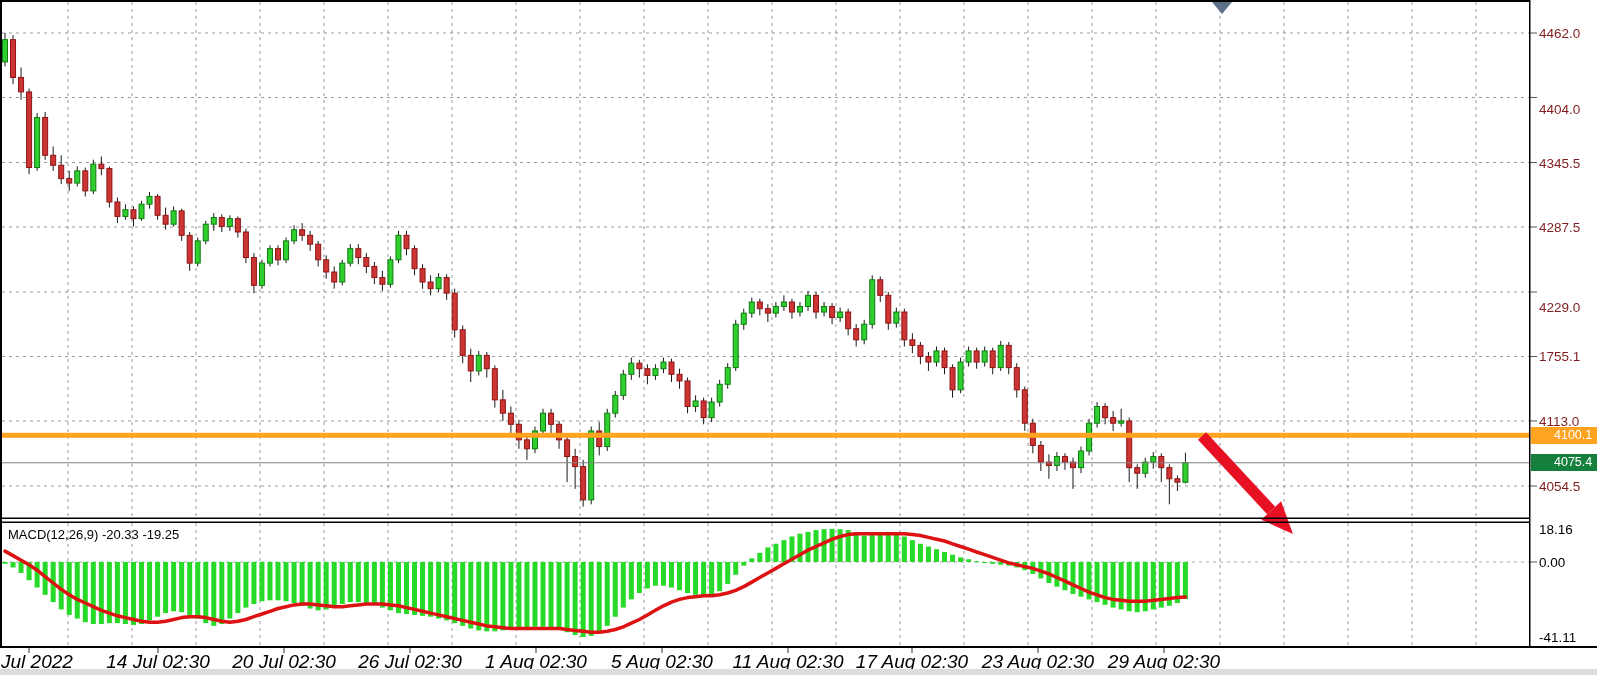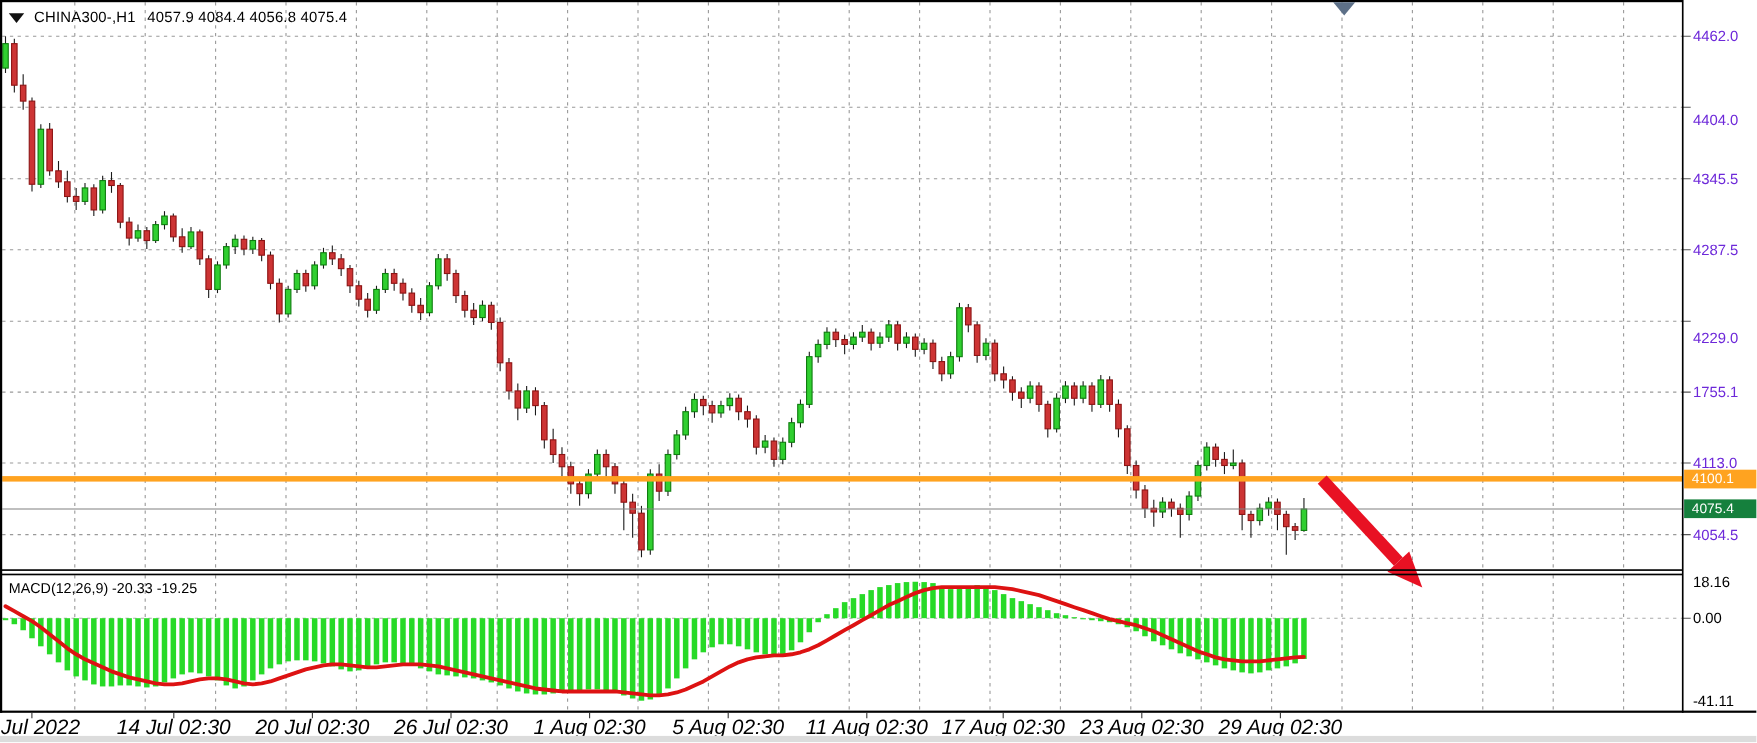--- a/index.html
+++ b/index.html
@@ -6,25 +6,25 @@
   .stage{position:relative;width:1597px;height:675px;background:#ffffff;overflow:hidden;
          font-family:"Liberation Sans",sans-serif;-webkit-font-smoothing:none;}
   .chart-svg{position:absolute;left:0;top:0;}
   .title-bar{position:absolute;left:8px;top:7px;display:flex;align-items:center;gap:9px;z-index:5;}
   .dd-tri{width:0;height:0;border-left:7px solid transparent;border-right:7px solid transparent;
           border-top:9px solid #111;}
   .title-text{font-size:13.5px;color:#000;letter-spacing:.2px;}
   .title-ohlc{font-size:13.5px;color:#000;margin-left:6px;letter-spacing:.2px;}
   .shift-tri{position:absolute;top:2px;width:0;height:0;border-left:10px solid transparent;
              border-right:10px solid transparent;border-top:12px solid #5d7088;z-index:4;}
-  .ylab{position:absolute;left:1539px;font-size:13.5px;color:#6d28d9;transform:translateY(-50%);white-space:nowrap;}
+  .ylab{position:absolute;left:1539px;font-size:13.5px;color:#7f1d1d;transform:translateY(-50%);white-space:nowrap;}
   .mlab{position:absolute;left:1539px;font-size:13.5px;color:#000;transform:translateY(-50%);white-space:nowrap;}
   .tlab{position:absolute;top:651px;font-size:19px;color:#000;transform:translateX(-50%);white-space:nowrap;font-style:italic;}
   .badge{position:absolute;left:1531px;width:66px;height:17px;line-height:17px;font-size:12.5px;
-         color:#fff;padding-left:7px;box-sizing:border-box;z-index:6;}
+         color:#fff;padding-left:23px;box-sizing:border-box;z-index:6;}
   .ind-label{position:absolute;left:8px;top:527px;font-size:13px;color:#000;z-index:5;}
   .bottom-strip{position:absolute;left:0;top:669px;width:1597px;height:6px;background:#dcdcdc;}
 </style>
 </head>
 <body>
 
 <div class="stage">
 
   <svg class="chart-svg" id="chartSvg" width="1597" height="675">
       <line x1="68" y1="2" x2="68" y2="517" stroke="#999999" stroke-width="1" stroke-dasharray="3 4"></line>
@@ -551,27 +551,20 @@
       <line x1="284" y1="648" x2="284" y2="653" stroke="#333" stroke-width="1"></line>
       <line x1="410" y1="648" x2="410" y2="653" stroke="#333" stroke-width="1"></line>
       <line x1="536" y1="648" x2="536" y2="653" stroke="#333" stroke-width="1"></line>
       <line x1="662" y1="648" x2="662" y2="653" stroke="#333" stroke-width="1"></line>
       <line x1="788" y1="648" x2="788" y2="653" stroke="#333" stroke-width="1"></line>
       <line x1="912" y1="648" x2="912" y2="653" stroke="#333" stroke-width="1"></line>
       <line x1="1038" y1="648" x2="1038" y2="653" stroke="#333" stroke-width="1"></line>
       <line x1="1164" y1="648" x2="1164" y2="653" stroke="#333" stroke-width="1"></line>
     </svg>
 
-  <div class="title-bar">
-    <div class="dd-tri"></div>
-    <div>
-      <span class="title-text">CHINA300-,H1</span>
-      <span class="title-ohlc">4057.9 4084.4 4056.8 4075.4</span>
-    </div>
-  </div>
 
   <div class="shift-tri" style="left:1212px;"></div>
 
   <div class="ind-label">MACD(12,26,9) -20.33 -19.25</div>
 
   <div class="badge" id="orangeBadge" style="background: rgb(255, 163, 32); top: 426.808px;">4100.1</div>
   <div class="badge" id="blackBadge" style="background: #15803d; top: 454.266px;">4075.4</div>
 
   <div id="labels-layer">
       <div class="ylab" style="top: 33px;">4462.0</div>

